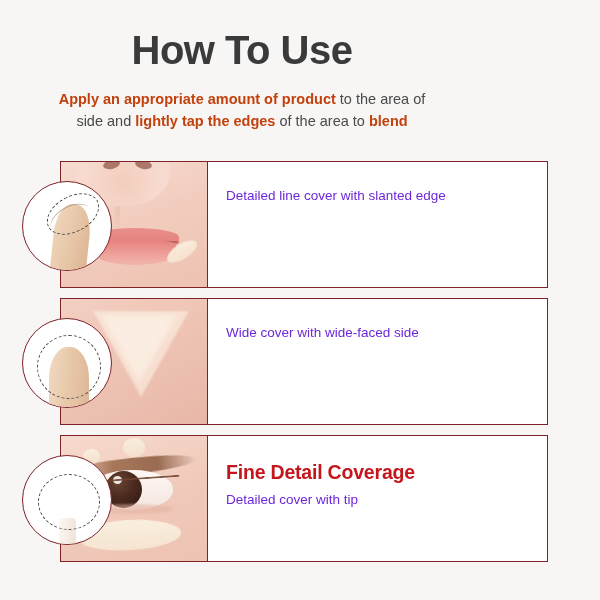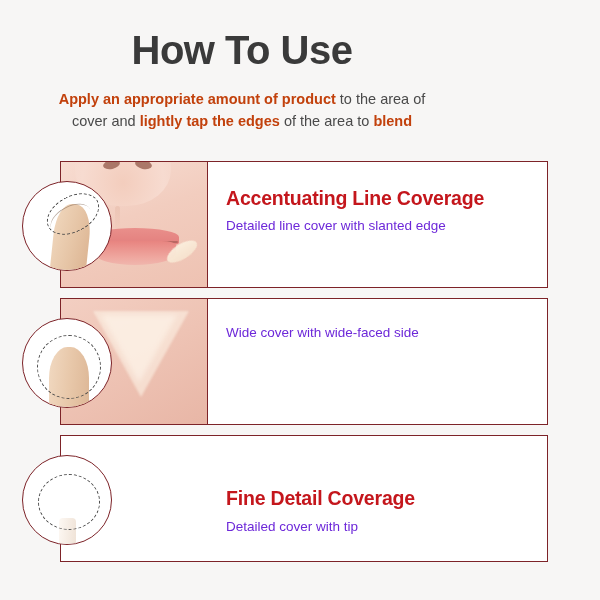--- a/index.html
+++ b/index.html
@@ -28,21 +28,21 @@
   .cards{position:absolute;left:60px;top:161px;width:488px;}
   .card{
     position:relative;
     height:127px;
     border:1.6px solid #7d2328;
     background:#ffffff;
     margin-bottom:10px;
     display:flex;
     box-sizing:border-box;
   }
-  .card:last-child{margin-bottom:16px;align-items:center;}
+  .card:last-child{margin-bottom:16px;}
 
   .photo{
     width:146px;flex:0 0 146px;
     position:relative;overflow:hidden;
     border-right:1.6px solid #7d2328;
   }
   .textpane{
     flex:1;background:#fff;
     padding:26px 0 0 18px;
     box-sizing:border-box;
@@ -219,21 +219,21 @@
 </style>
 </head>
 <body>
 
 <div class="page">
 
   <div class="header">
     <h1 class="title">How To Use</h1>
     <div class="subtitle">
       <b>Apply an appropriate amount of product</b><span> to the area of</span><br>
-      <span>cover and </span><b>lightly tap the edges</b><span> of the area to </span><b>blend</b>
+      <span>side and </span><b>lightly tap the edges</b><span> of the area to </span><b>blend</b>
     </div>
   </div>
 
   <div class="cards">
 
     <div class="card">
       <div class="photo">
         <div class="skin sk1">
           <div class="nose">
             <div class="nostril l"></div>
@@ -245,21 +245,20 @@
           <div class="lip-bot"></div>
           <div class="smile-line"></div>
         </div>
       </div>
       <div class="inset">
         <div class="stick stick-slant"></div>
         <div class="slant-edge"></div>
         <div class="slant-cut"></div>
       </div>
       <div class="textpane">
-        <h2 class="card-title">Accentuating Line Coverage</h2>
         <p class="card-desc">Detailed line cover with slanted edge</p>
       </div>
     </div>
 
     <div class="card">
       <div class="photo">
         <div class="skin sk2">
           <div class="tri"></div>
           <div class="tri2"></div>
         </div>

